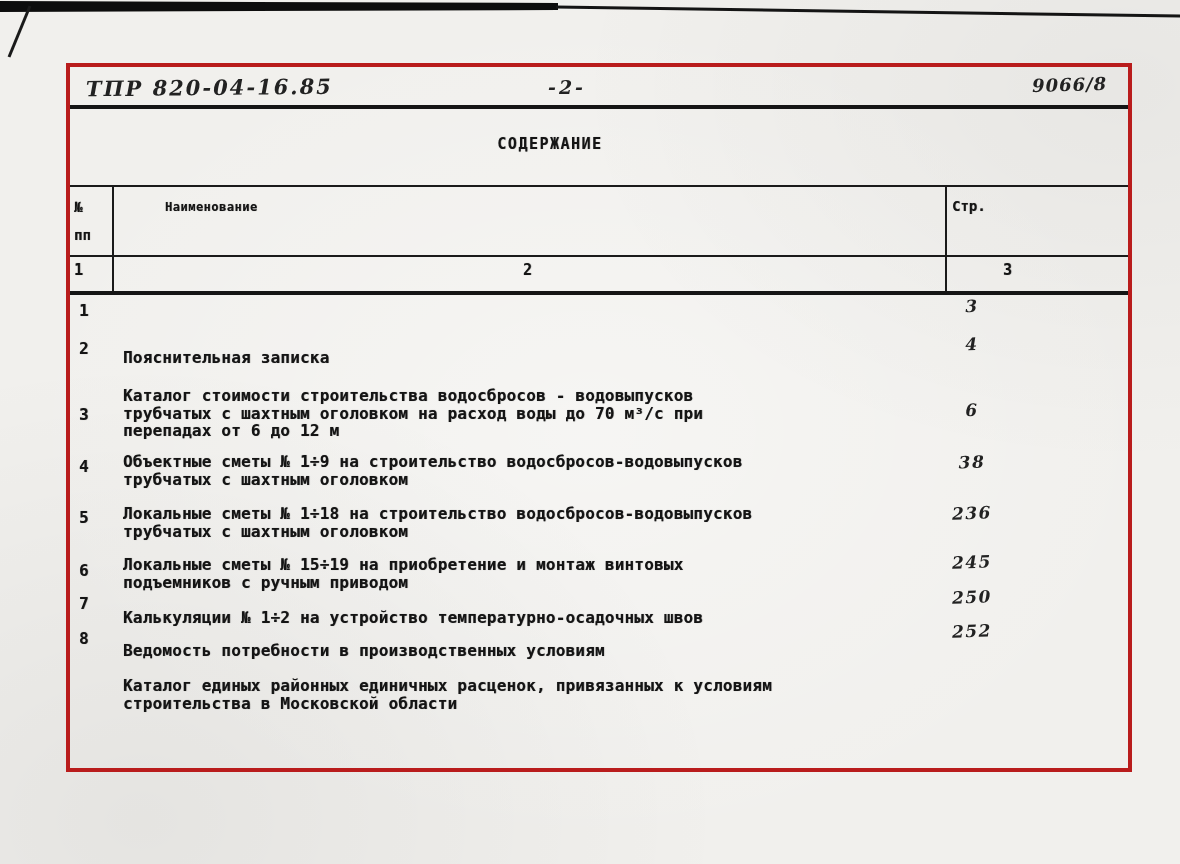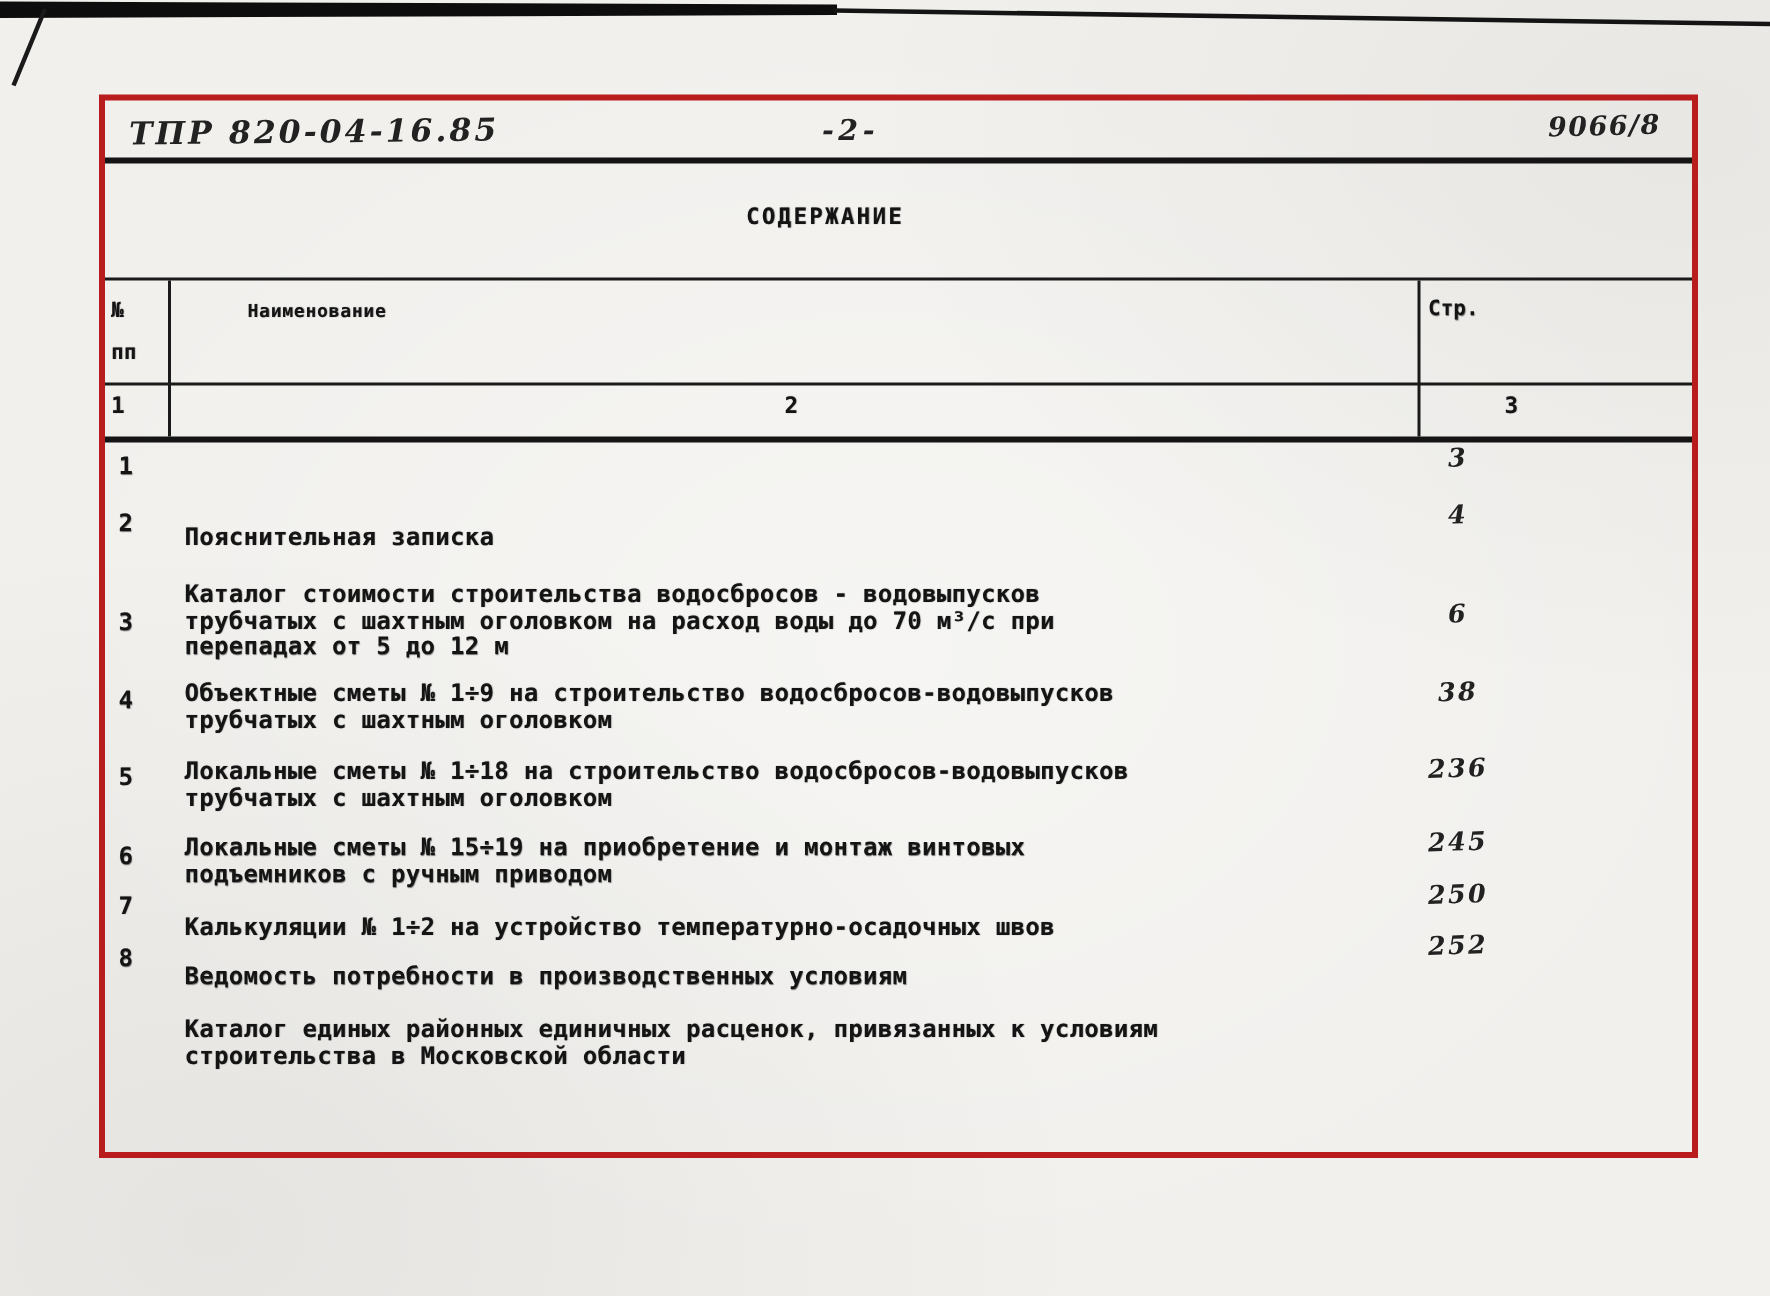--- a/index.html
+++ b/index.html
@@ -147,21 +147,21 @@
   <div class="toc-row" style="top:234px;">
     <span class="typed row-num">1</span>
     <span class="typed row-title">Пояснительная записка</span>
     <span class="hand row-page">3</span>
   </div>
 
   <div class="toc-row" style="top:272px;">
     <span class="typed row-num">2</span>
     <span class="typed row-title">Каталог стоимости строительства водосбросов - водовыпусков
 трубчатых с шахтным оголовком на расход воды до 70 м³/с при
-перепадах от 5 до 12 м</span>
+перепадах от 6 до 12 м</span>
     <span class="hand row-page">4</span>
   </div>
 
   <div class="toc-row" style="top:338px;">
     <span class="typed row-num">3</span>
     <span class="typed row-title">Объектные сметы № 1÷9 на строительство водосбросов-водовыпусков
 трубчатых с шахтным оголовком</span>
     <span class="hand row-page">6</span>
   </div>
 

